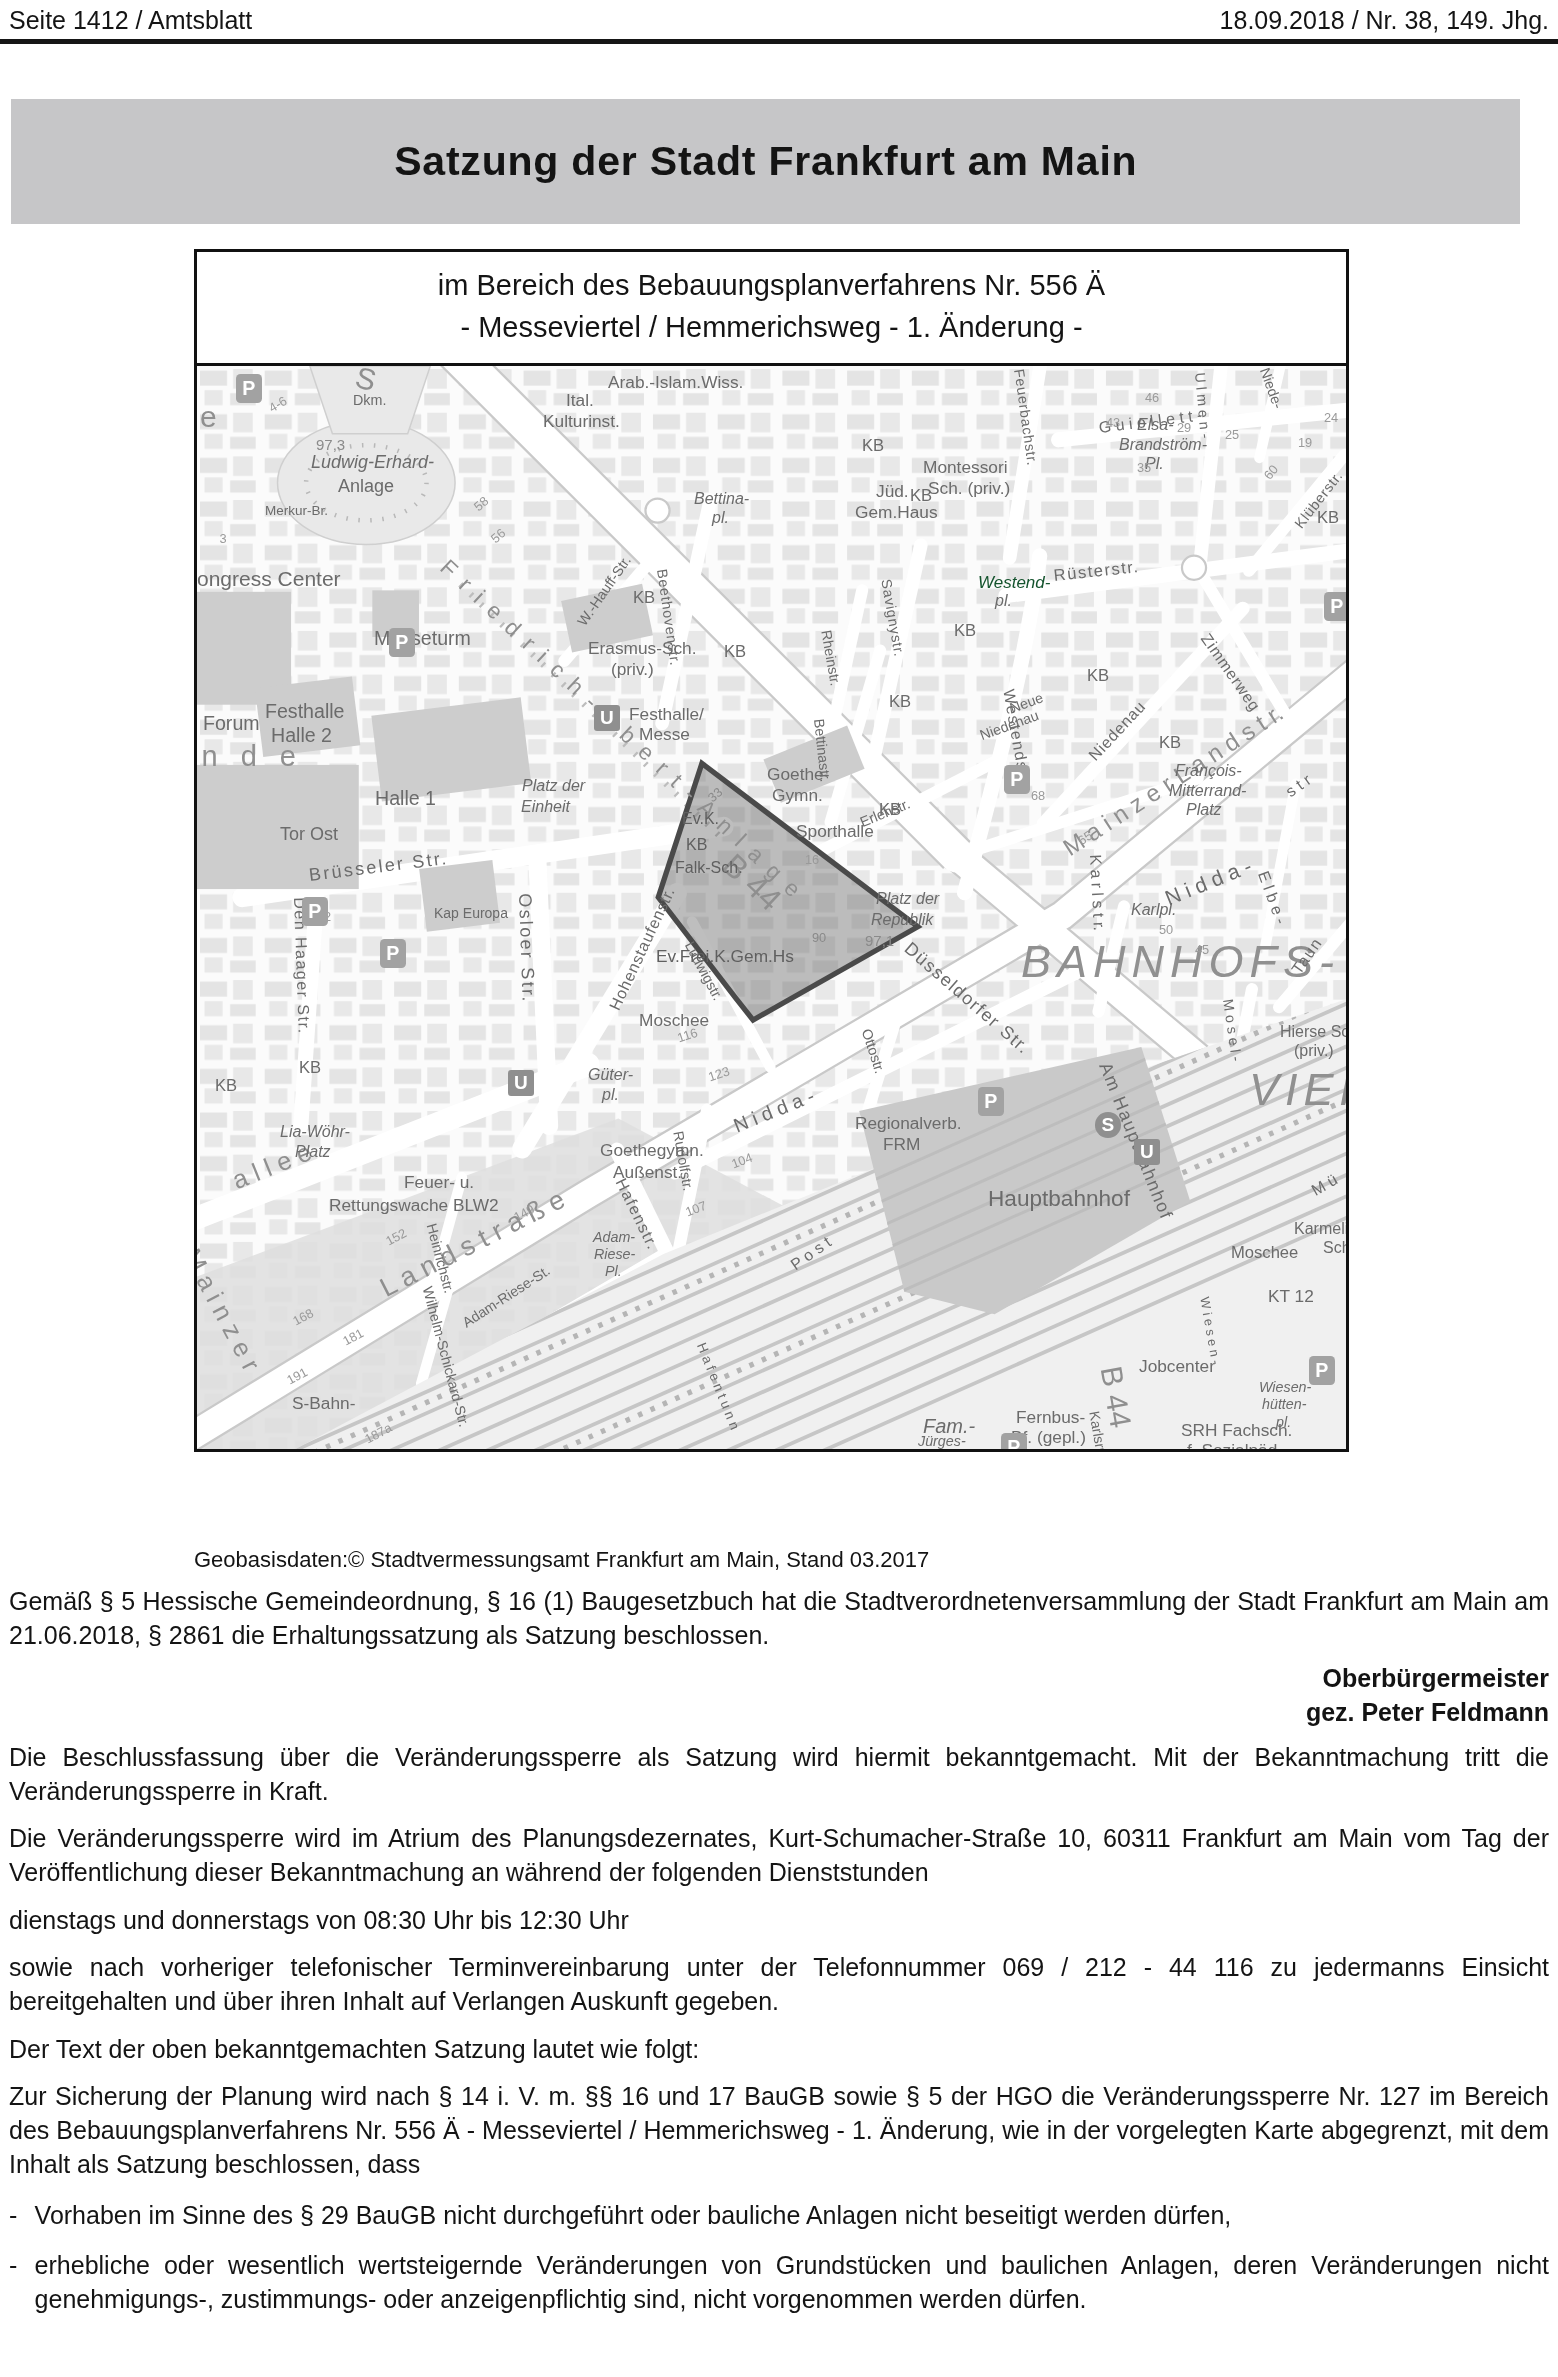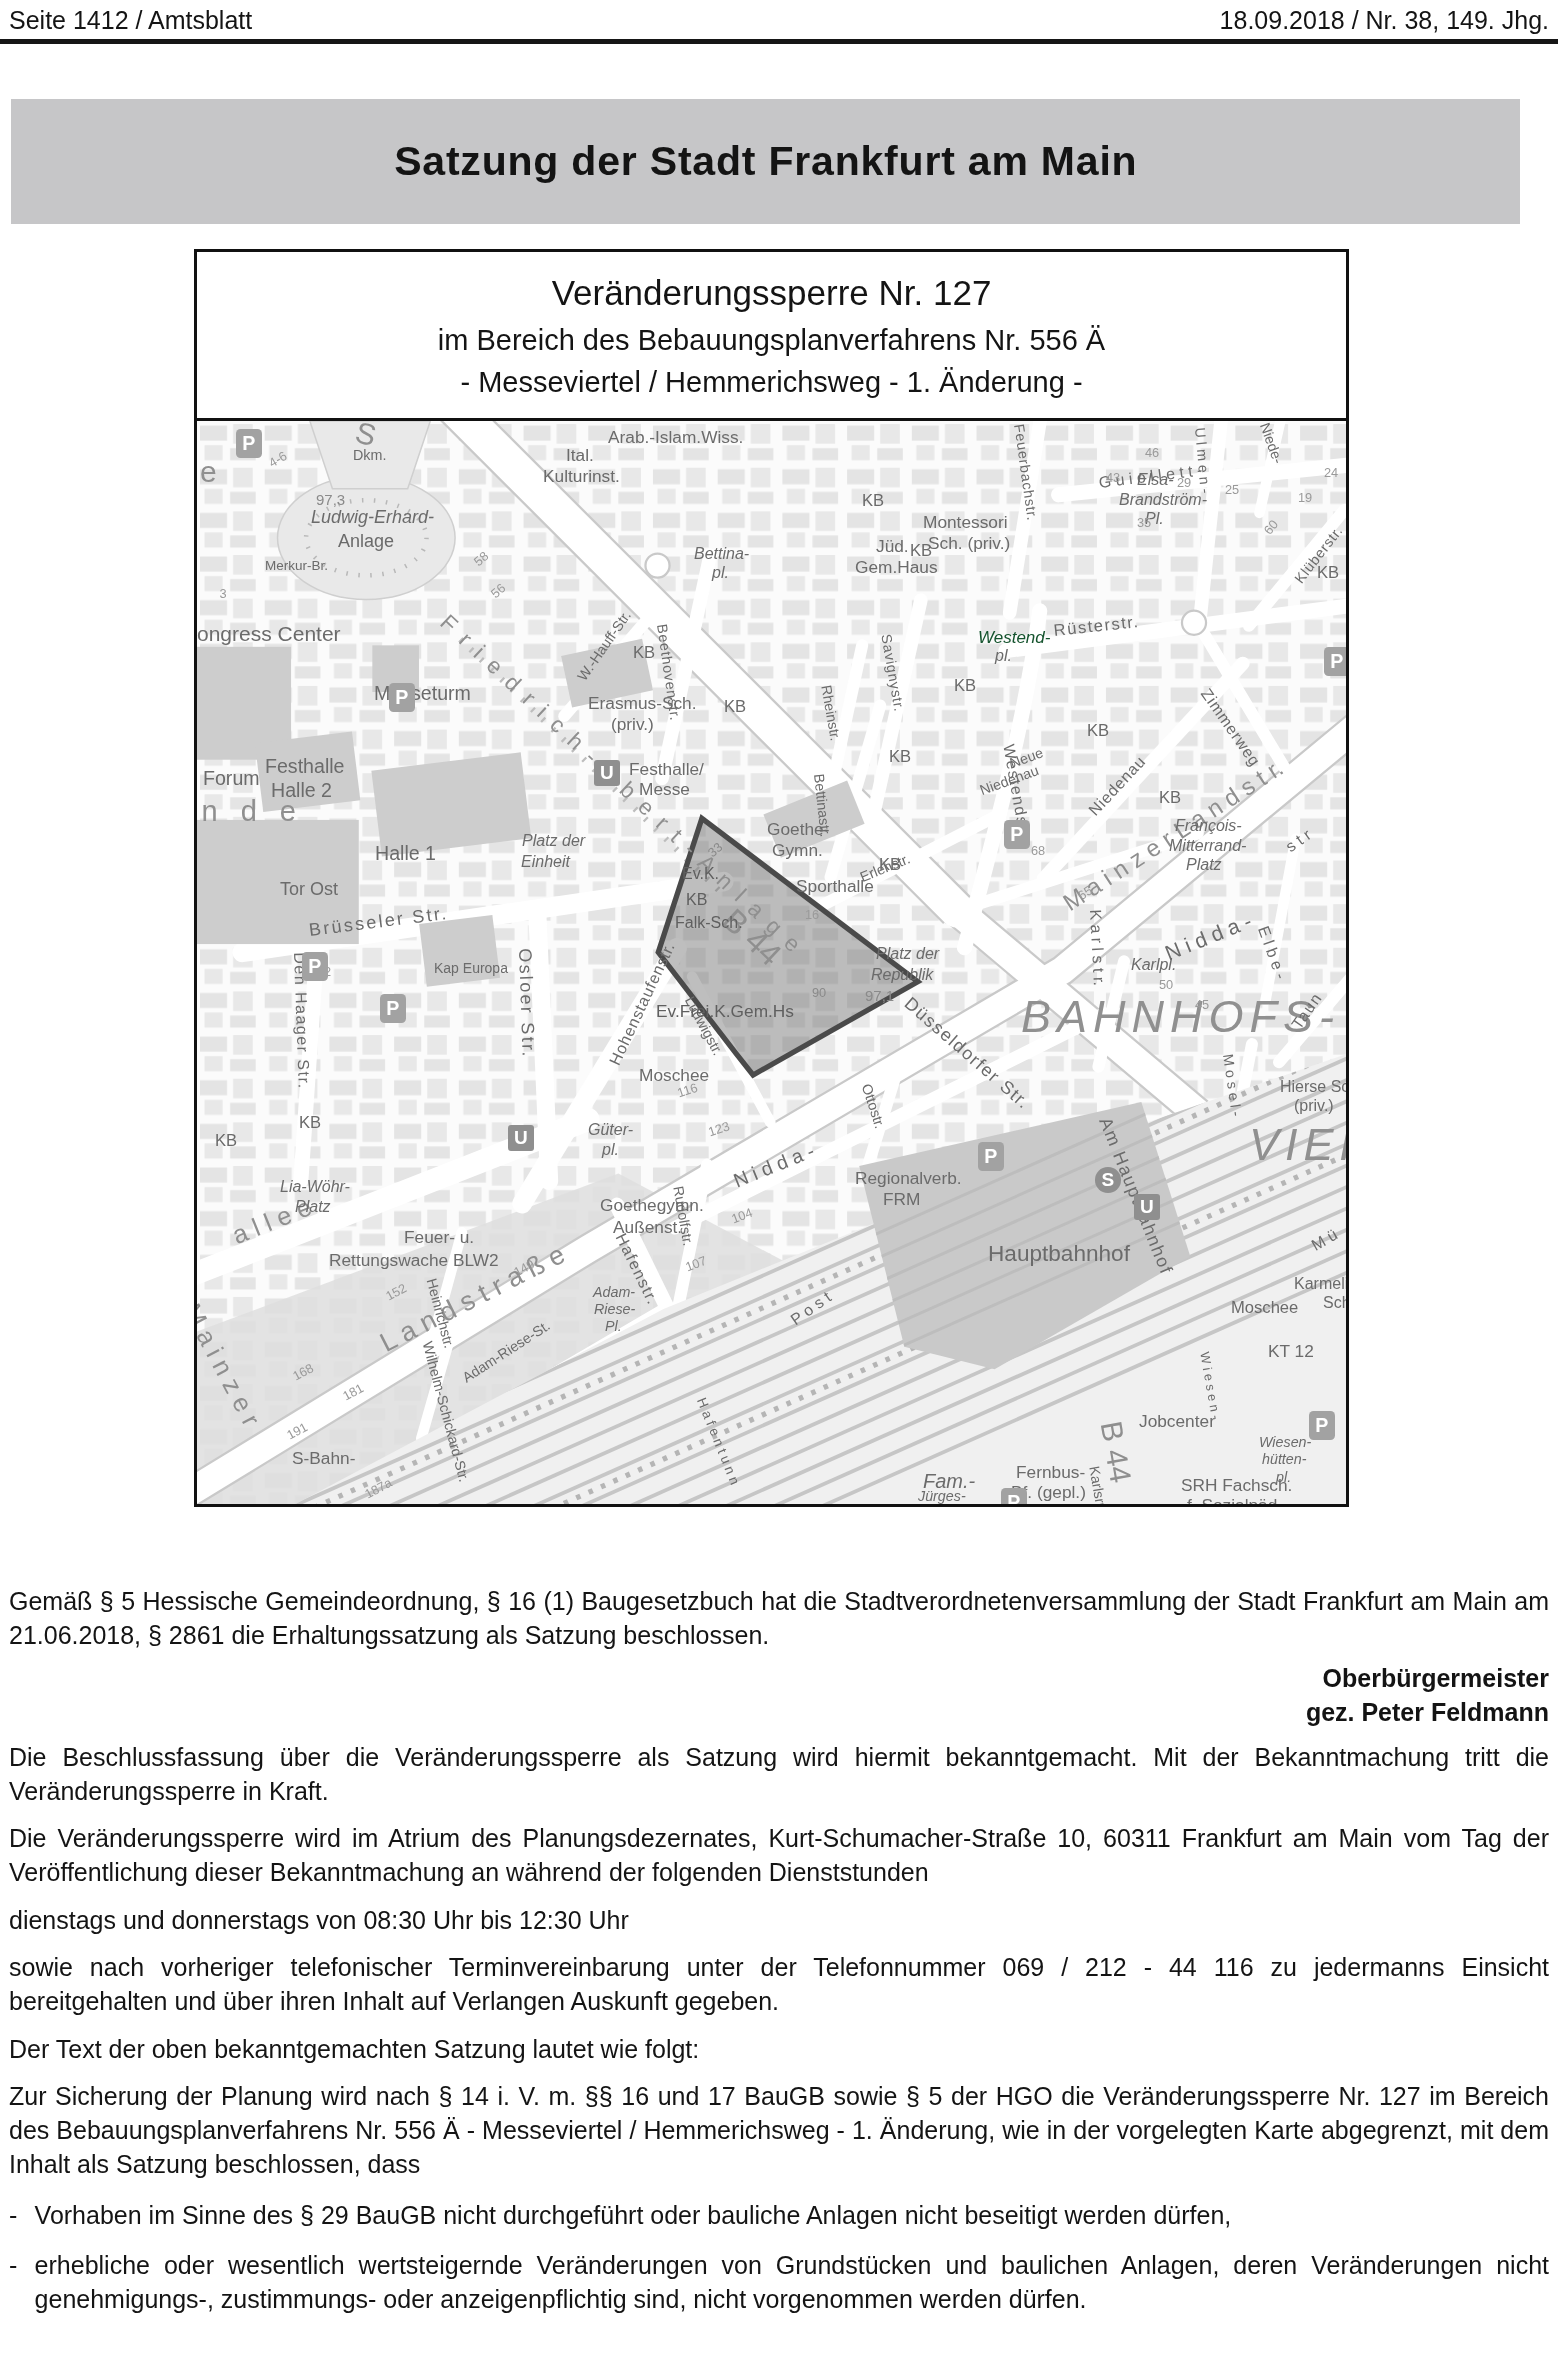--- a/index.html
+++ b/index.html
@@ -42,21 +42,20 @@
   <div class="hdr-left">Seite 1412 / Amtsblatt</div>
   <div class="hdr-right">18.09.2018 / Nr. 38, 149. Jhg.</div>
   <div class="hdr-rule"></div>
 
   <div class="banner" style="background: rgb(198, 198, 200);">
     <h1>Satzung der Stadt Frankfurt am Main</h1>
   </div>
 
   <div class="map-frame">
     <div class="map-title">
-      <div class="l1">Veränderungssperre Nr. 127</div>
       <div class="l2">im Bereich des Bebauungsplanverfahrens Nr. 556 Ä</div>
       <div class="l3">- Messeviertel / Hemmerichsweg - 1. Änderung -</div>
     </div>
 
     <div class="map-area">
       <svg width="1149" height="1083" viewBox="0 0 1527 1439">
         <defs>
           <pattern id="blocks" width="86" height="58" patternUnits="userSpaceOnUse">
             <rect x="4" y="6" width="36" height="20" fill="#e3e3e3"></rect>
             <rect x="48" y="4" width="26" height="26" fill="#e7e7e7"></rect>
@@ -373,20 +372,21 @@
           <div class="ticon P" style="left: 1112px; top: 990px;">P</div>
           <div class="ticon P" style="left: 804px; top: 1067px;">P</div>
           <div class="ticon U" style="left: 397px; top: 339px;">U</div>
           <div class="ticon U" style="left: 311px; top: 704px;">U</div>
           <div class="ticon U" style="left: 937px; top: 773px;">U</div>
           <div class="ticon S" style="left: 898px; top: 746px;">S</div>
         </div>
     </div>
   </div>
 
+  <div class="caption">Geobasisdaten:© Stadtvermessungsamt Frankfurt am Main, Stand 03.2017</div>
 
   <div class="bodytext">
     <p>Gemäß § 5 Hessische Gemeindeordnung, § 16 (1) Baugesetzbuch hat die Stadtverordnetenversammlung der Stadt Frankfurt am Main am 21.06.2018, § 2861 die Erhaltungssatzung als Satzung beschlossen.</p>
     <div class="sig">
       <div>Oberbürgermeister</div>
       <div>gez. Peter Feldmann</div>
     </div>
     <p class="gap14">Die Beschlussfassung über die Veränderungssperre als Satzung wird hiermit bekanntgemacht. Mit der Bekanntmachung tritt die Veränderungssperre in Kraft.</p>
     <p class="gap18">Die Veränderungssperre wird im Atrium des Planungsdezernates, Kurt-Schumacher-Straße 10, 60311 Frankfurt am Main vom Tag der Veröffentlichung dieser Bekanntmachung an während der folgenden Dienststunden</p>
     <p class="gap18">dienstags und donnerstags von 08:30 Uhr bis 12:30 Uhr</p>

